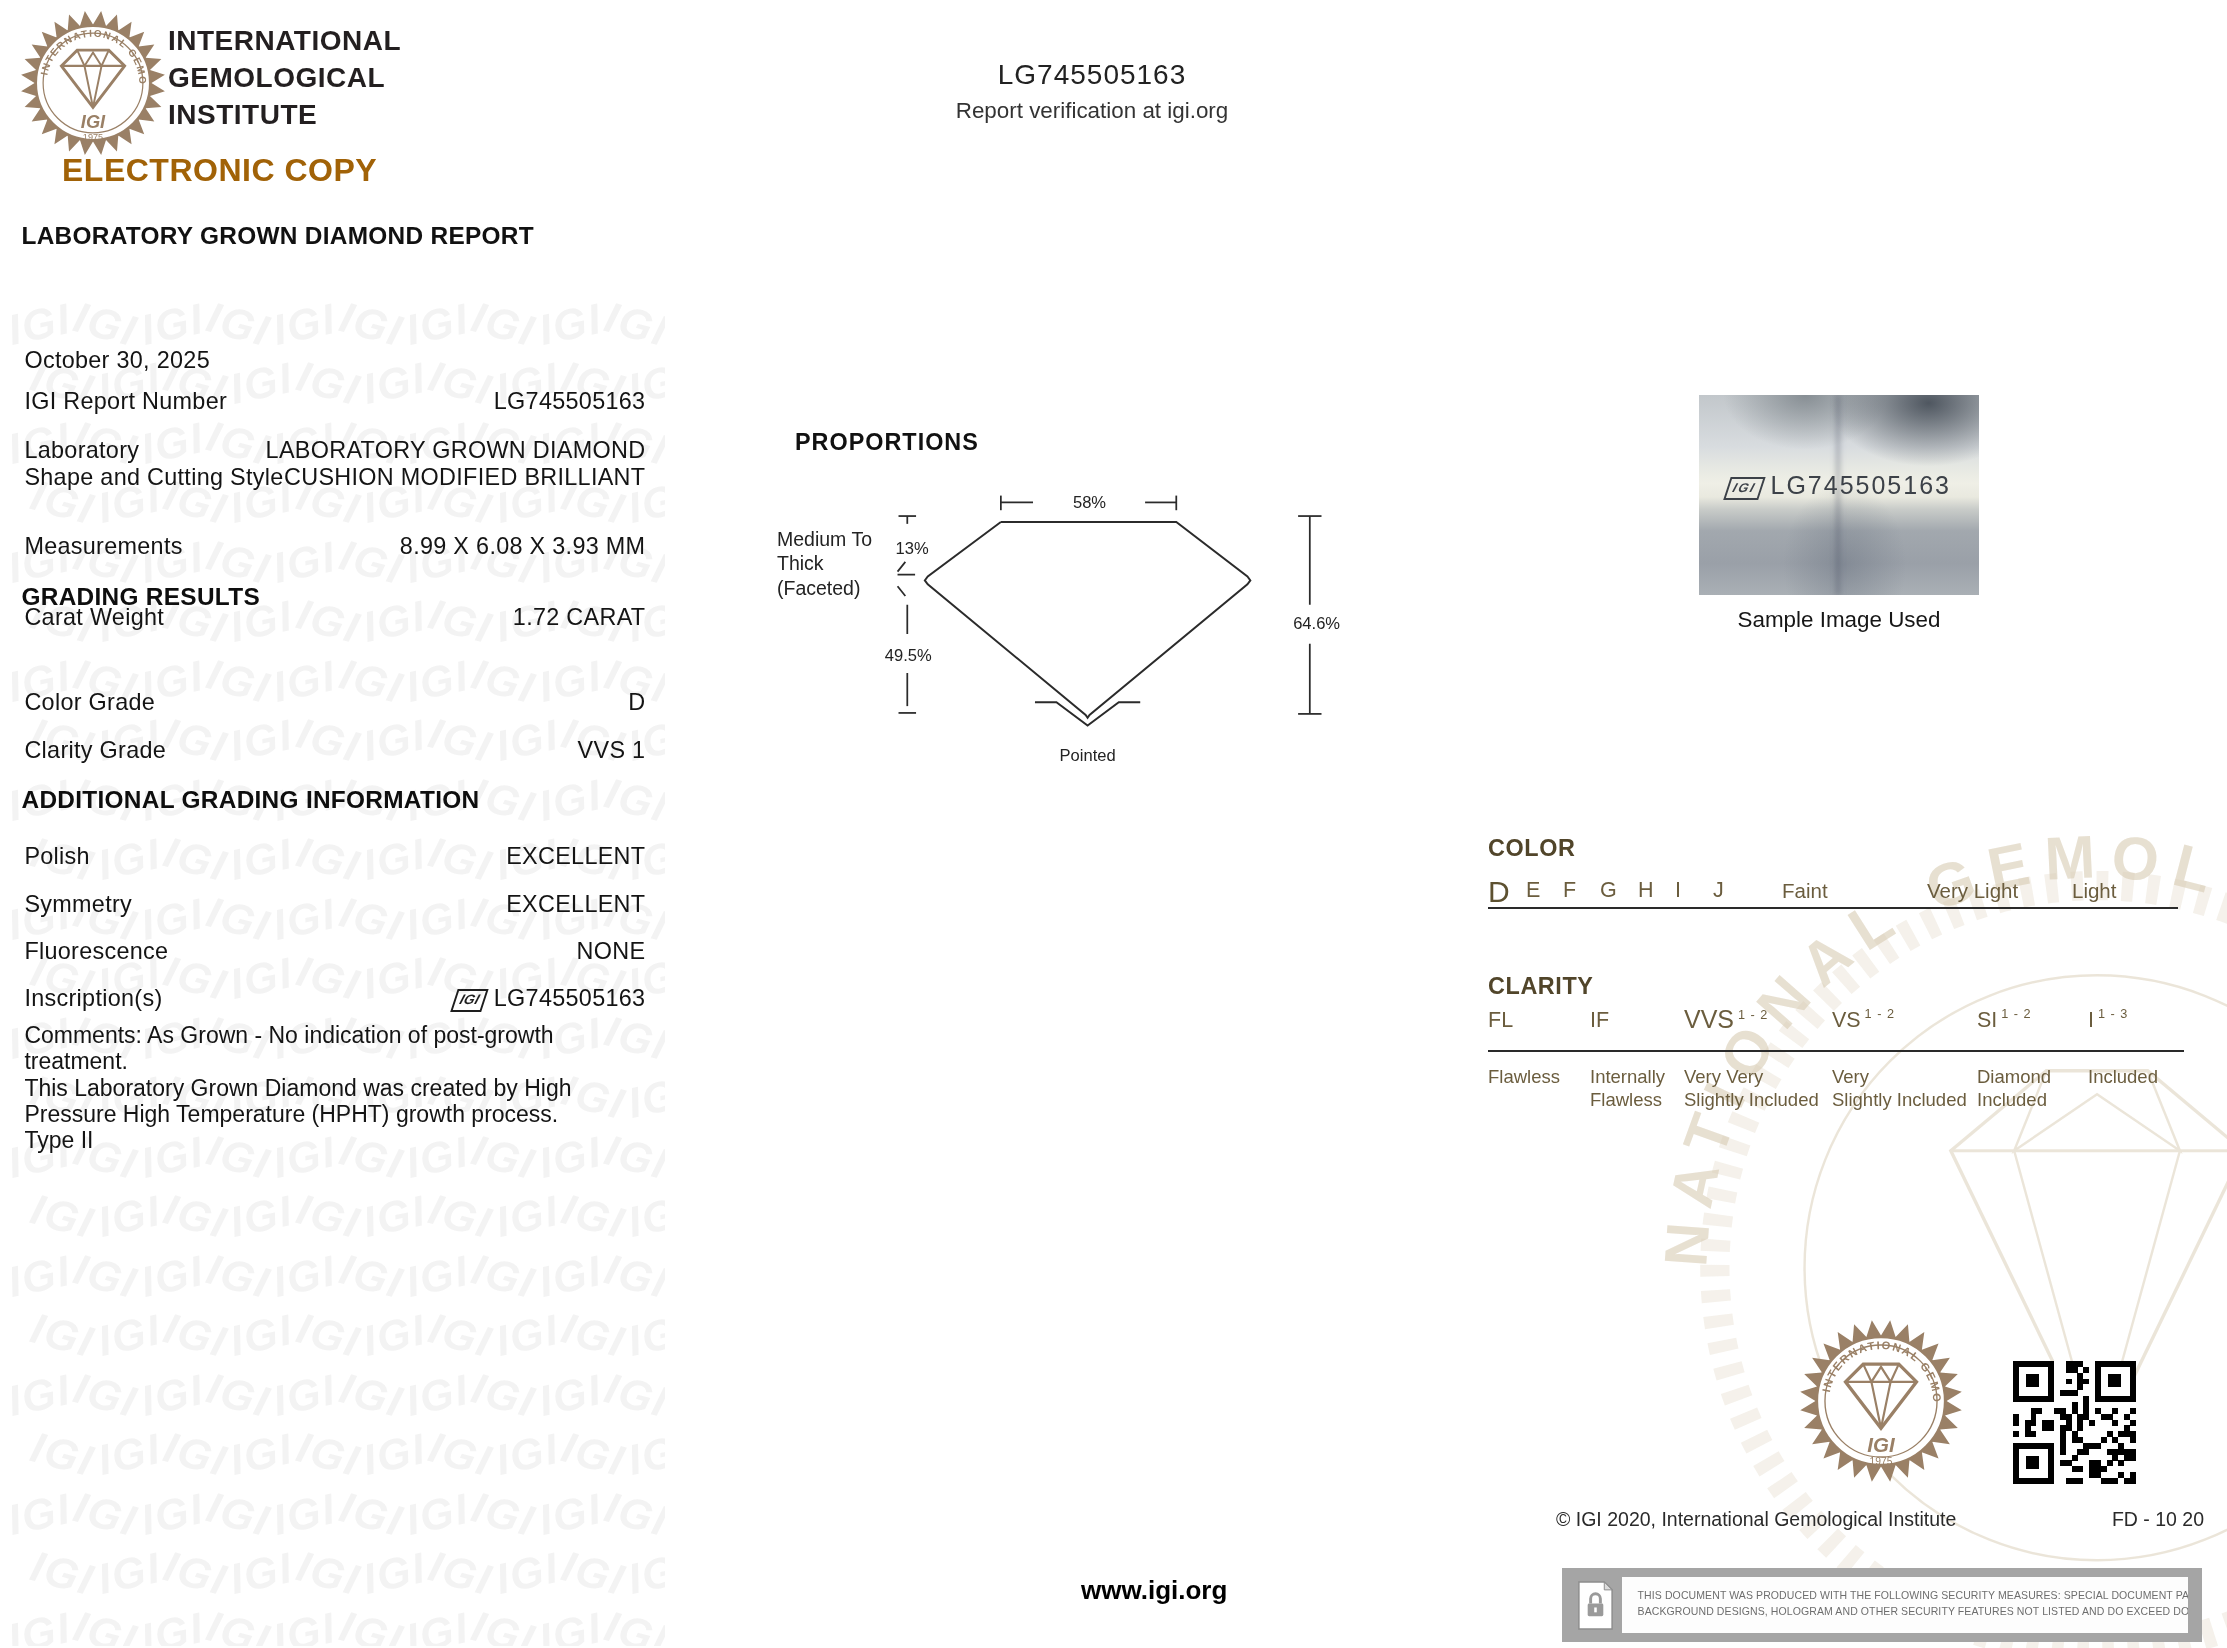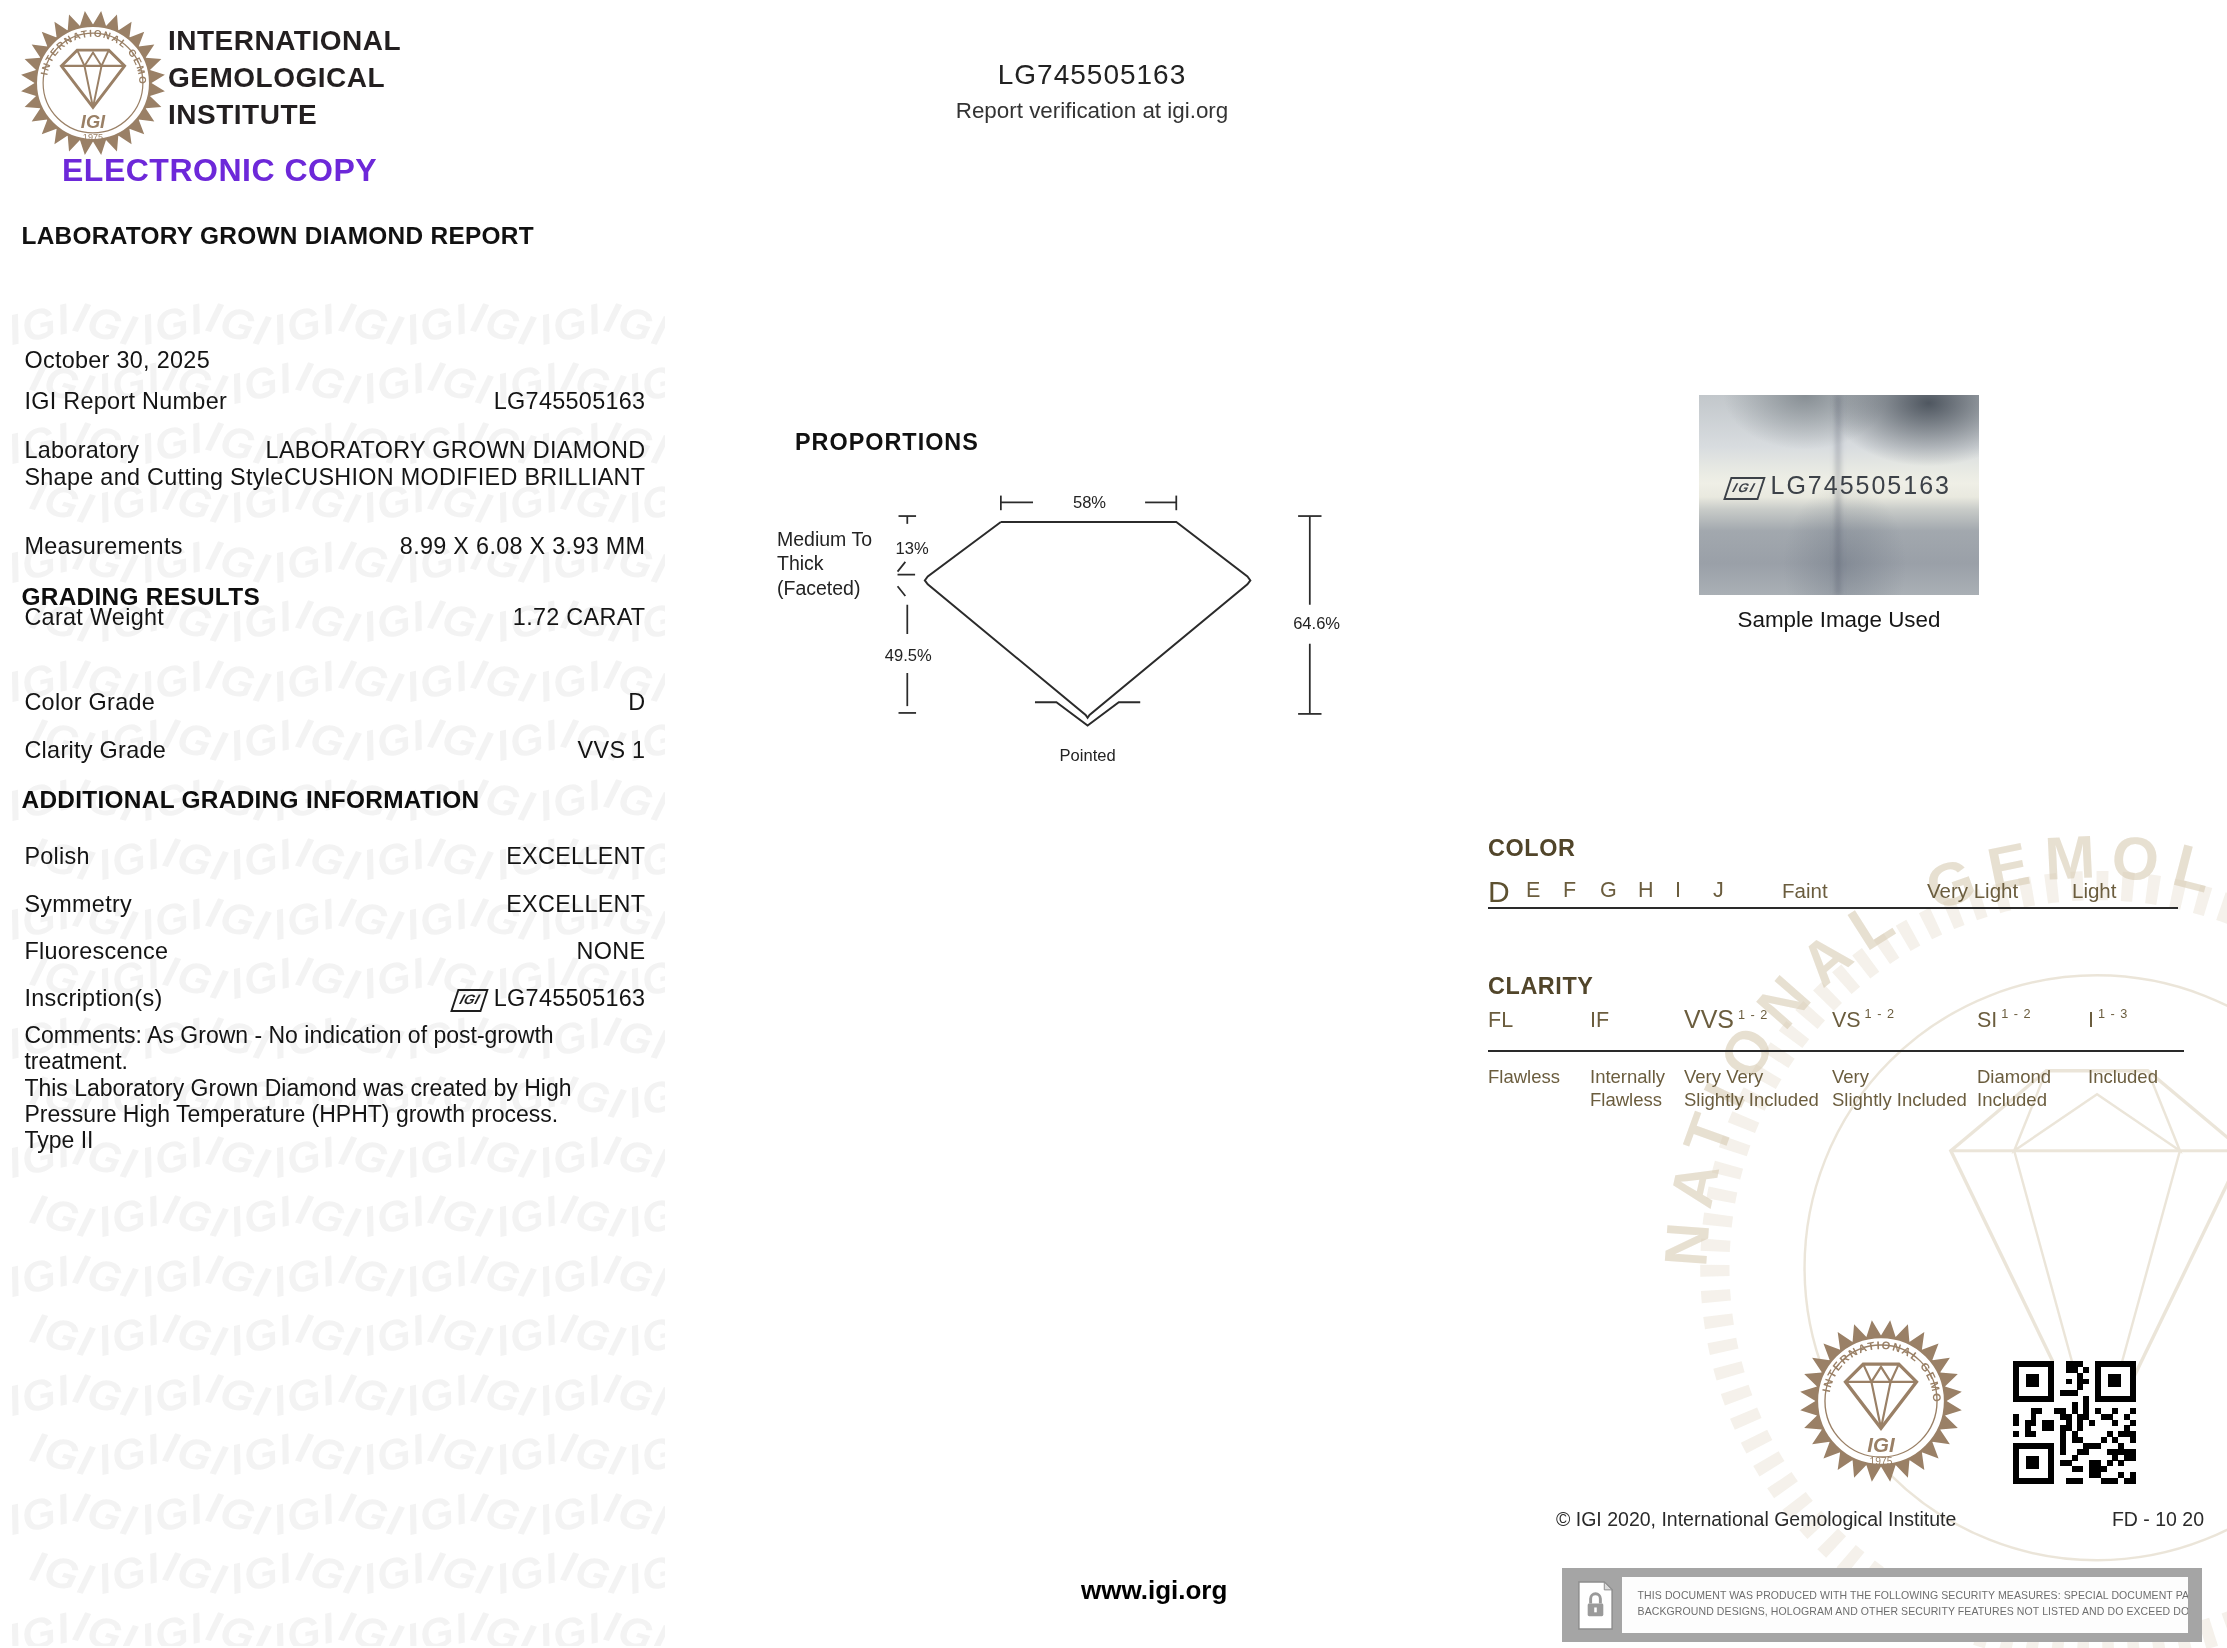--- a/index.html
+++ b/index.html
@@ -124,21 +124,21 @@
   <text x="60" y="97" text-anchor="middle" font-size="15" font-style="italic" font-weight="700" fill="#9a8066">IGI</text>
   <text x="60" y="107" text-anchor="middle" font-size="7.5" fill="#9a8066">1975</text>
 </svg>
 
 <div class="abs org-name">
   <div>INTERNATIONAL</div>
   <div>GEMOLOGICAL</div>
   <div>INSTITUTE</div>
 </div>
 
-<div class="abs electronic" style="color:#6d28d9">ELECTRONIC COPY</div>
+<div class="abs electronic" style="color:#a16207">ELECTRONIC COPY</div>
 
 <div class="abs hdr-report-no">LG745505163</div>
 <div class="abs hdr-verify">Report verification at igi.org</div>
 <div class="abs doc-title">LABORATORY GROWN DIAMOND REPORT</div>
 
 <div class="abs wm-panel">
     <span style="left:0px;top:0px;transform:rotate(-12deg)">IGI</span>
     <span style="left:66px;top:0px;transform:rotate(15deg)">IGI</span>
     <span style="left:133px;top:0px;transform:rotate(-12deg)">IGI</span>
     <span style="left:199px;top:0px;transform:rotate(15deg)">IGI</span>

